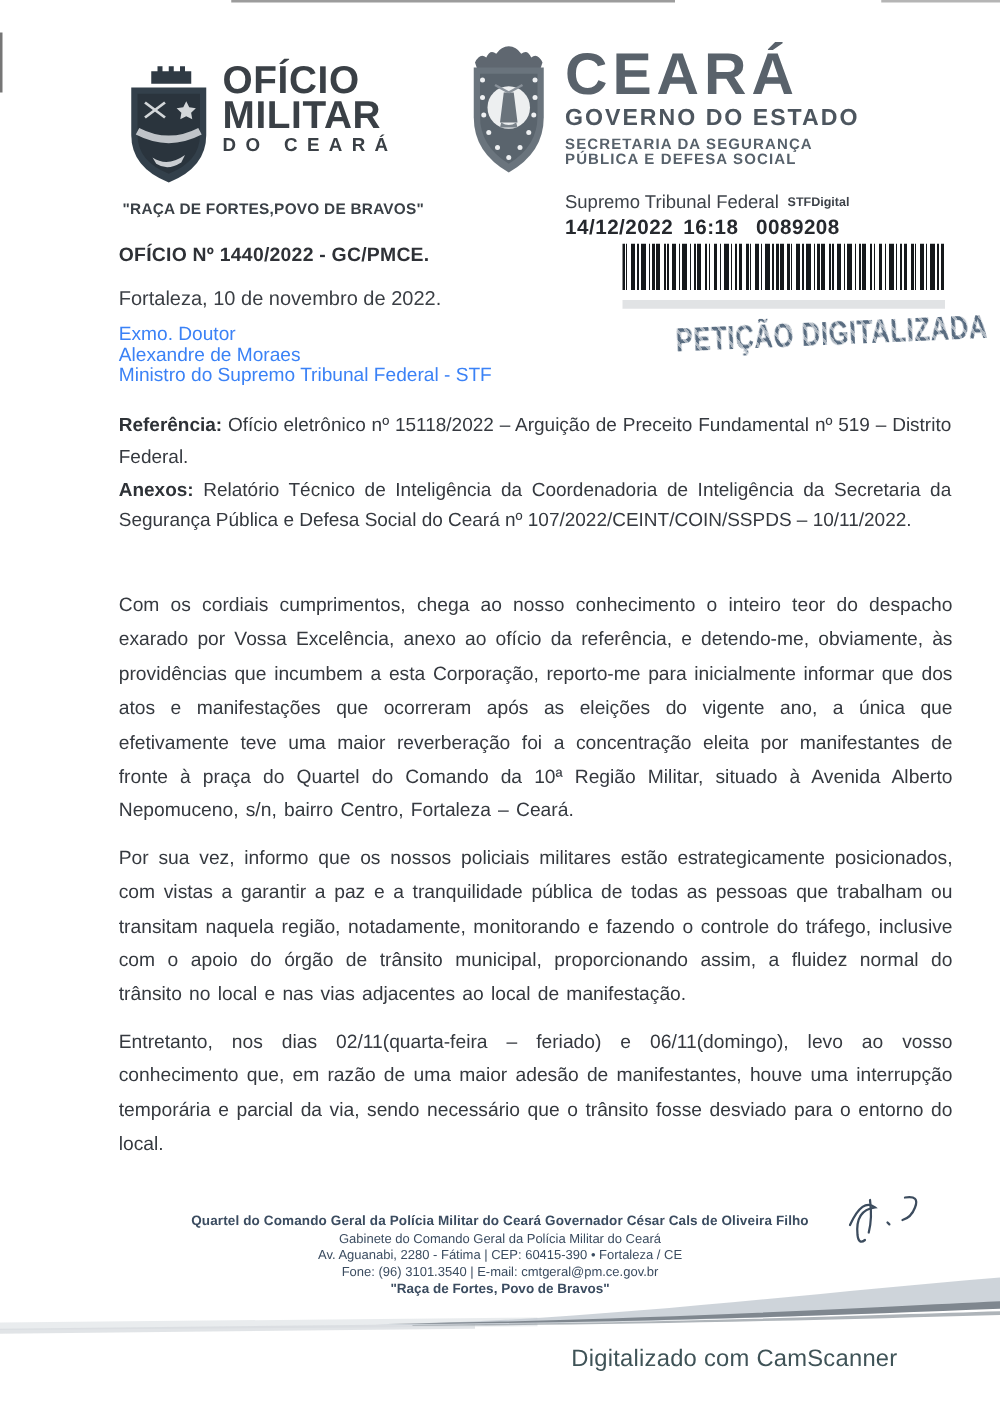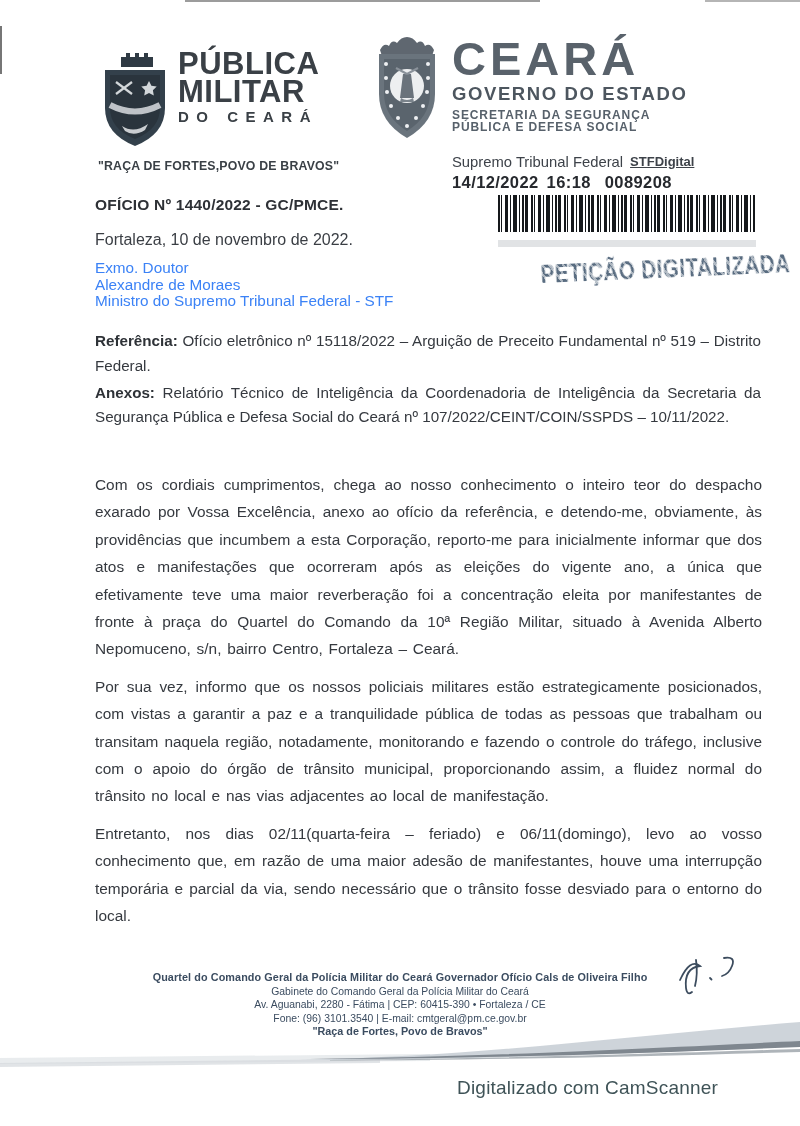--- a/index.html
+++ b/index.html
@@ -29,21 +29,21 @@
 
   .ceara-logo{left:374px;top:36px;display:flex;}
   .ceara-text{margin-left:12px;line-height:1;color:#59626b;}
   .ceara-title{font-weight:bold;font-size:47px;letter-spacing:4px;line-height:46px;}
   .ceara-gov{font-weight:bold;font-size:18.5px;letter-spacing:1.6px;color:#4d565f;margin-top:3px;white-space:nowrap;}
   .ceara-secr{font-weight:bold;font-size:12px;letter-spacing:.9px;color:#57616b;margin-top:5px;line-height:12.5px;white-space:nowrap;}
 
   
   .stf-stamp{left:452px;top:154px;width:306px;color:#3d4249;}
   .stf-line1{font-size:14.8px;white-space:nowrap;}
-  .stf-digital{font-size:13px;font-weight:bold;margin-left:7px;vertical-align:1px;text-decoration:underline;}
+  .stf-digital{font-size:10px;font-weight:bold;margin-left:7px;vertical-align:1px;}
   .stf-line2{font-size:16.5px;font-weight:bold;letter-spacing:.4px;margin-top:3px;white-space:nowrap;color:#26292e;}
   .stf-num{margin-left:14px;}
   .stf-time{margin-left:8px;}
   .barcode{margin-top:3px;width:258px;height:37px;margin-left:46px;
     background-image:repeating-linear-gradient(90deg,
       #15181b 0px,#15181b 2px,#fff 2px,#fff 3px,
       #15181b 3px,#15181b 4px,#fff 4px,#fff 7px,
       #15181b 7px,#15181b 10px,#fff 10px,#fff 12px,
       #15181b 12px,#15181b 13px,#fff 13px,#fff 15px,
       #15181b 15px,#15181b 19px,#fff 19px,#fff 21px,
@@ -104,21 +104,21 @@
         <g stroke="#e6e9eb" stroke-width="2.2" fill="none" opacity=".9">
           <line x1="18" y1="32" x2="34" y2="44"></line>
           <line x1="34" y1="32" x2="18" y2="44"></line>
         </g>
         <path d="M51 31 l2.4 4.8 5.3.7 -3.8 3.7.9 5.2 -4.8-2.5 -4.8 2.5.9-5.2 -3.8-3.7 5.3-.7 z" fill="#e6e9eb" opacity=".9"></path>
         <path d="M12 55 Q37 68 62 55" stroke="#d9dde0" stroke-width="6" fill="none" opacity=".85"></path>
         <path d="M24 76 q12 8 26 -2 l-3 6 q-11 7 -20 1 z" fill="#e6e9eb" opacity=".85"></path>
       </svg>
     </span>
     <div class="pmce-text">
-      <div class="pmce-word">PÚBLICA</div>
+      <div class="pmce-word">OFÍCIO</div>
       <div class="pmce-word">MILITAR</div>
       <div class="pmce-state">DO CEARÁ</div>
     </div>
   </div>
   <div class="pmce-motto">"RAÇA DE FORTES,POVO DE BRAVOS"</div>
 </div>
 
 <div class="abs ceara-logo">
   <span>
     <svg width="66" height="108" viewBox="0 0 66 108">
@@ -195,21 +195,21 @@
     <g stroke="#3c4c5e" stroke-width="1.8" fill="none" stroke-linecap="round">
       <path d="M14 34 q10 -22 20 -14 q-16 2 -14 22 q1 8 6 4"></path>
       <path d="M30 14 q2 14 -1 26"></path>
       <path d="M44 32 l1.5 1.5"></path>
       <path d="M58 12 q12 -2 8 8 q-3 8 -10 10"></path>
     </g>
   </svg>
 </div>
 
 <div class="abs letter-footer">
-  <div class="f-line1">Quartel do Comando Geral da Polícia Militar do Ceará Governador Ofício Cals de Oliveira Filho</div>
+  <div class="f-line1">Quartel do Comando Geral da Polícia Militar do Ceará Governador César Cals de Oliveira Filho</div>
   <div class="f-line">Gabinete do Comando Geral  da Polícia Militar do Ceará</div>
   <div class="f-line">Av. Aguanabi, 2280 - Fátima | CEP: 60415-390 • Fortaleza / CE</div>
   <div class="f-line">Fone: (96) 3101.3540 | E-mail: cmtgeral@pm.ce.gov.br</div>
   <div class="f-motto">"Raça de Fortes, Povo de Bravos"</div>
 </div>
 
 <div class="abs swoosh">
   <svg width="800" height="58" viewBox="0 0 800 58">
     <path d="M0 44 L430 40 L430 47 L0 50 Z" fill="#e3e7ea" opacity=".8"></path>
     <path d="M0 49 L380 45 L380 49 L0 53 Z" fill="#d4d9dd" opacity=".7"></path>

